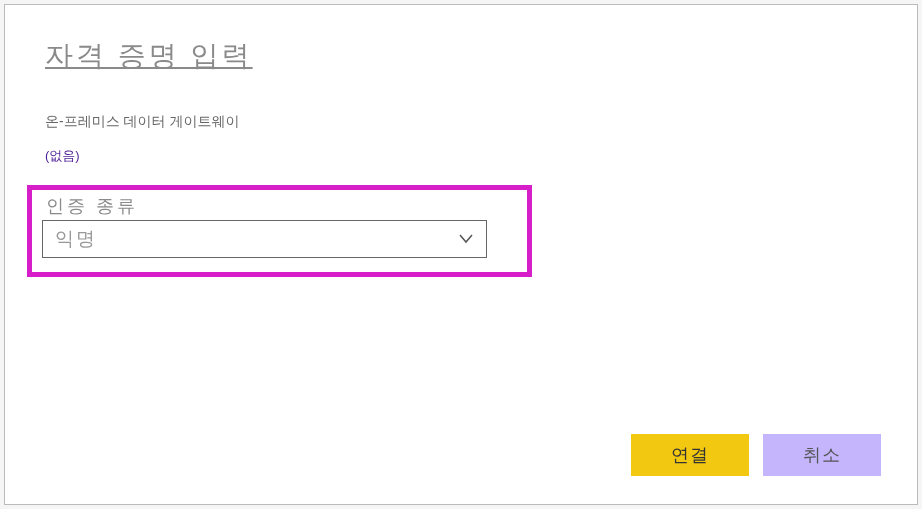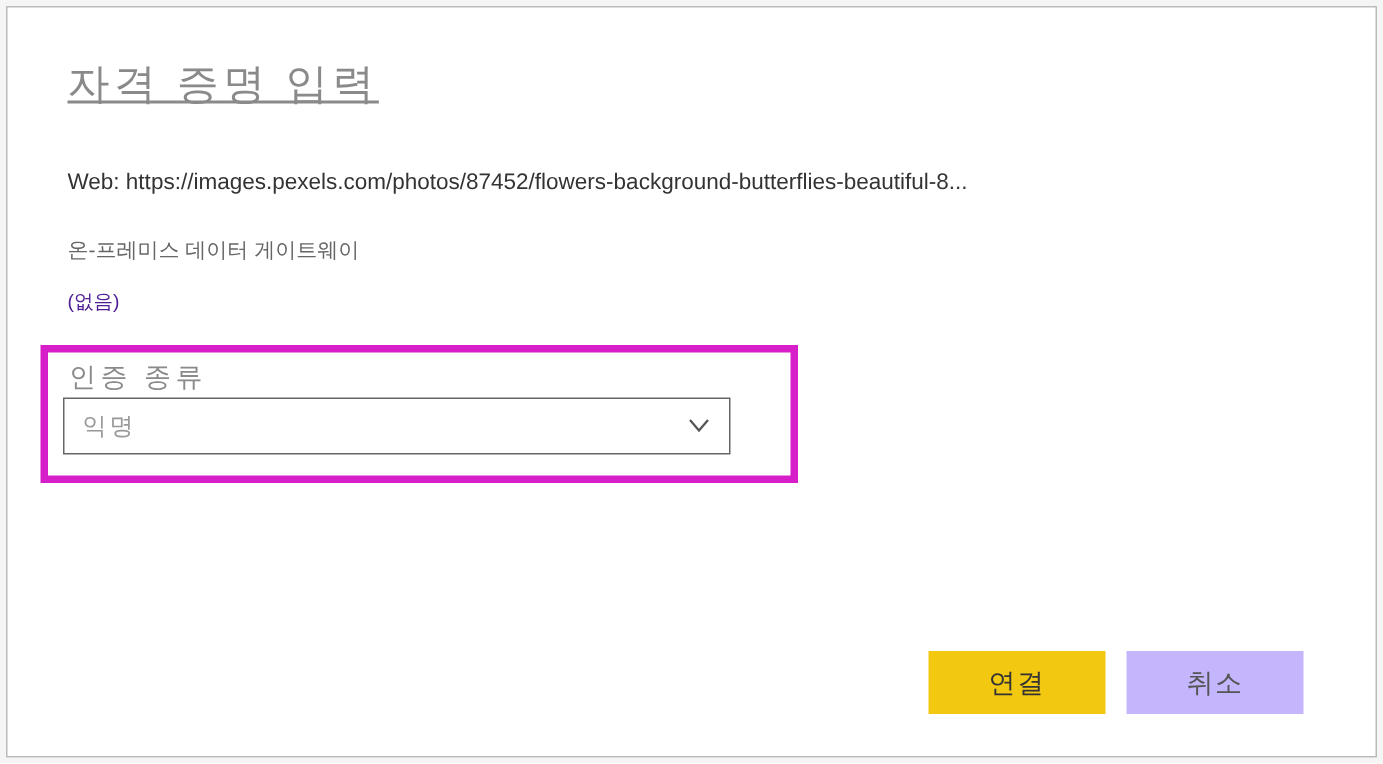--- a/index.html
+++ b/index.html
@@ -66,42 +66,42 @@
       position: relative;
       width: 445px;
       margin-left: 2px;
     }
     .select-box {
       width: 100%;
       height: 38px;
       border: 1px solid #666666;
       background: #ffffff;
       padding: 0 12px;
-      font-size: 16px;
+      font-size: 19px;
       color: #999999;
       display: flex;
       align-items: center;
       justify-content: space-between;
       cursor: pointer;
       letter-spacing: 2px;
     }
     .chevron {
       width: 16px;
       height: 16px;
       display: inline-flex;
       align-items: center;
       justify-content: center;
     }
     .chevron svg {
       width: 14px;
       height: 10px;
     }
     .button-row {
       position: absolute;
-      right: 48px;
+      right: 36px;
       bottom: 28px;
       display: flex;
       gap: 14px;
     }
     .btn {
       min-width: 118px;
       height: 42px;
       border: none;
       font-size: 18px;
       cursor: pointer;
@@ -117,21 +117,20 @@
       color: #555555;
     }
   </style>
 </head>
 <body>
 
 <div class="dialog">
 
   <h1 class="dialog-title">자격 증명 입력</h1>
 
-  <div class="url-line">Web: https://images.pexels.com/photos/87452/flowers-background-butterflies-beautiful-8...</div>
 
   <div class="gateway-label">온-프레미스 데이터 게이트웨이</div>
   <div class="gateway-value">(없음)</div>
 
   <div class="highlight-box">
     <div class="auth-label">인증 종류</div>
     <div class="select-wrap">
       <div class="select-box">
         <span>익명</span>
         <span class="chevron">

